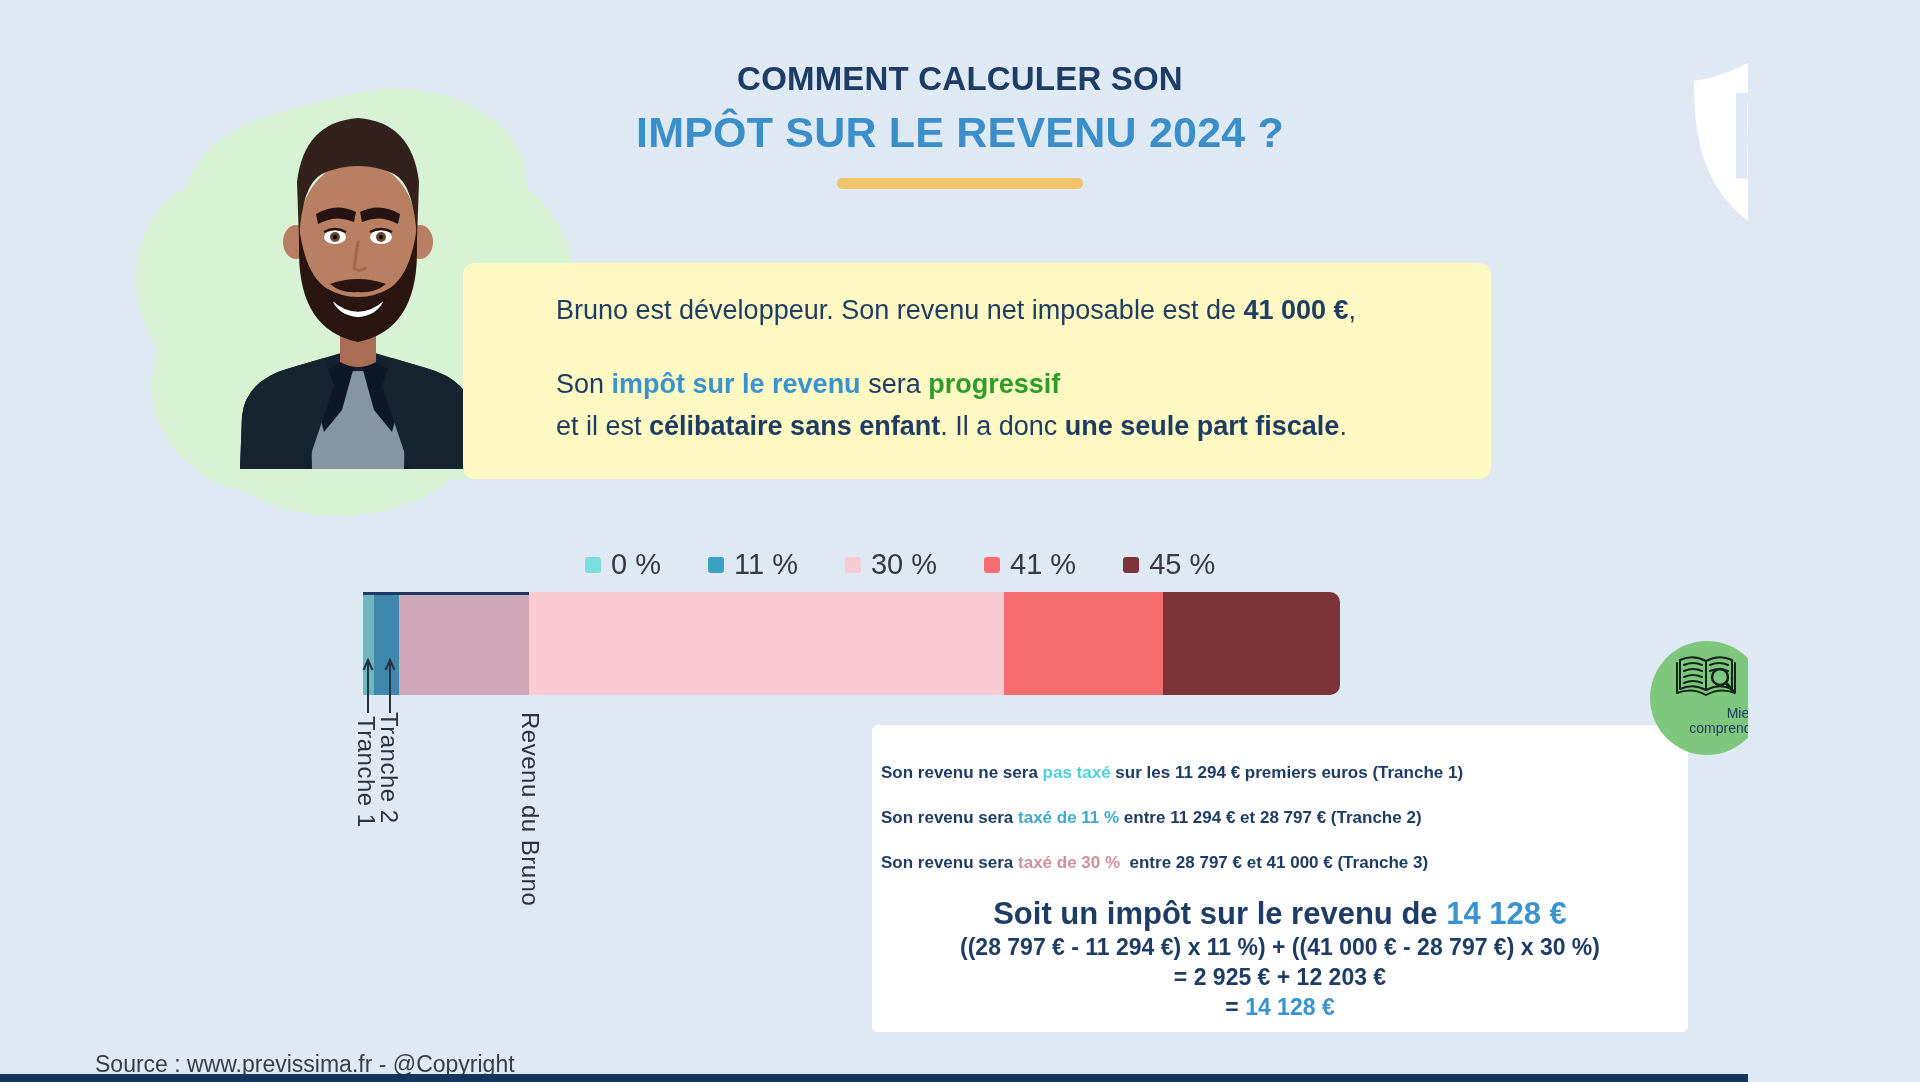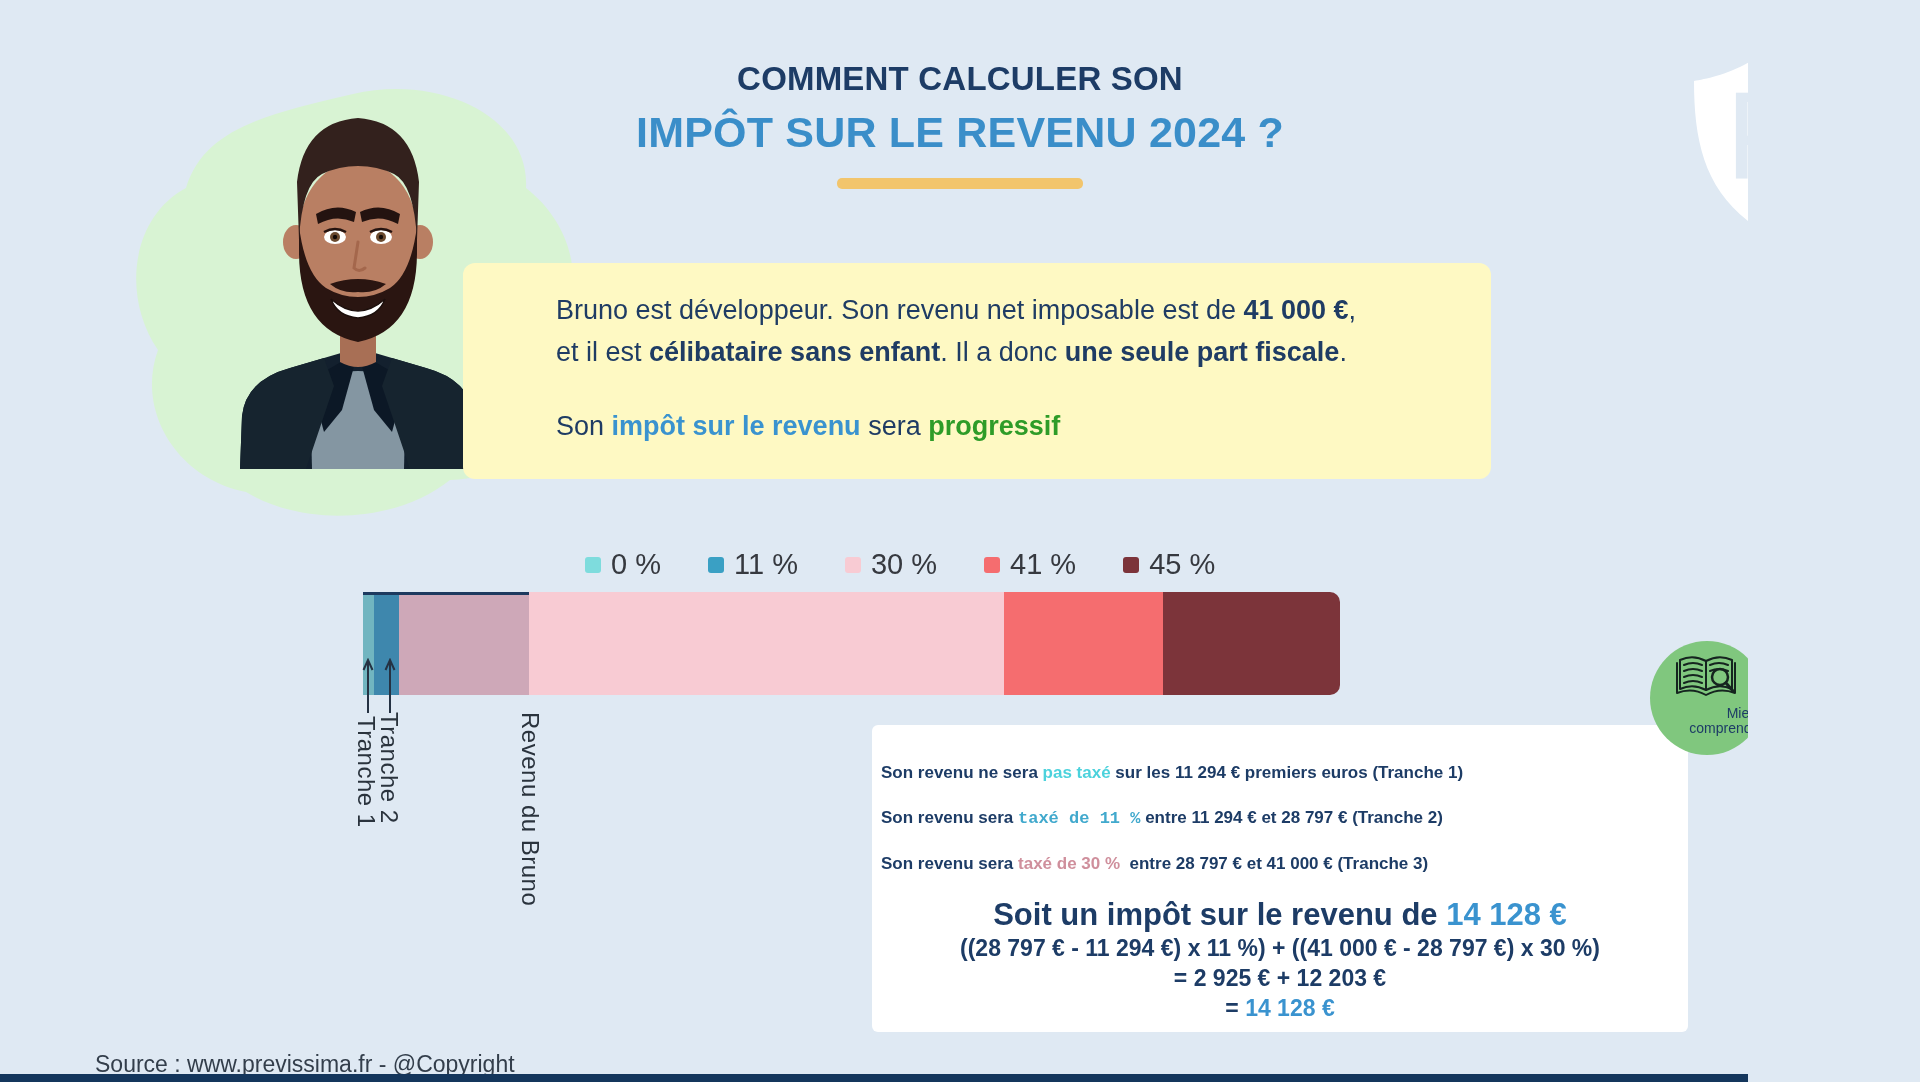--- a/index.html
+++ b/index.html
@@ -20,21 +20,21 @@
 
   
   .intro-card{position:absolute;left:463px;top:263px;width:1028px;height:216px;background:#fef9c3;
               border-radius:12px;box-sizing:border-box;padding:26px 20px 0 93px;
               color:#1f3c64;font-size:27px;line-height:42px;}
   .intro-card .b{font-weight:700;}
   .intro-line3{margin-top:32px;}
   .c-blue{color:#3a93cf;}
   .c-green{color:#2e9c28;}
   .c-cyan{color:#4cd2dc;}
-  .c-teal{color:#41a9cd;font-family:Liberation Mono, monospace;}
+  .c-teal{color:#41a9cd;}
   .c-dustypink{color:#cf8f9c;}
   .b{font-weight:700;}
 
   
   .legend{position:absolute;left:585px;top:548px;display:flex;gap:47px;align-items:center;}
   .legend-item{display:flex;align-items:center;gap:10px;}
   .legend-swatch{width:16px;height:16px;border-radius:3px;flex:none;}
   .legend-label{font-size:29px;color:#36393f;}
 
   
@@ -122,22 +122,22 @@
 
   <div class="logo">
     <svg width="158" height="194" viewBox="0 0 158 194">
       <path d="M79 4 C 106 26 138 33 152 35 C 152 100 140 152 79 188 C 18 152 6 100 6 35 C 20 33 52 26 79 4 Z" fill="#ffffff"></path>
       <text x="79" y="132" text-anchor="middle" font-family="Liberation Sans, sans-serif" font-size="124" font-weight="300" fill="#dfe9f3">P</text>
     </svg>
   </div>
 
   <div class="intro-card">
     <div class="intro-line"><span>Bruno est développeur. Son revenu net imposable est de </span><span class="b">41 000 €</span><span>,</span></div>
+    <div class="intro-line intro-line3"><span>Son </span><span class="c-blue b">impôt sur le revenu</span><span> sera </span><span class="c-green b">progressif</span></div>
     <div class="intro-line"><span>et il est </span><span class="b">célibataire sans enfant</span><span>. Il a donc </span><span class="b">une seule part fiscale</span><span>.</span></div>
-    <div class="intro-line intro-line3"><span>Son </span><span class="c-blue b">impôt sur le revenu</span><span> sera </span><span class="c-green b">progressif</span></div>
   </div>
 
   <div class="legend" id="legend">
       <div class="legend-item">
         <span class="legend-swatch" style="background: rgb(126, 220, 221);"></span>
         <span class="legend-label">0 %</span>
       </div>
       <div class="legend-item">
         <span class="legend-swatch" style="background: rgb(58, 160, 196);"></span>
         <span class="legend-label">11 %</span>

